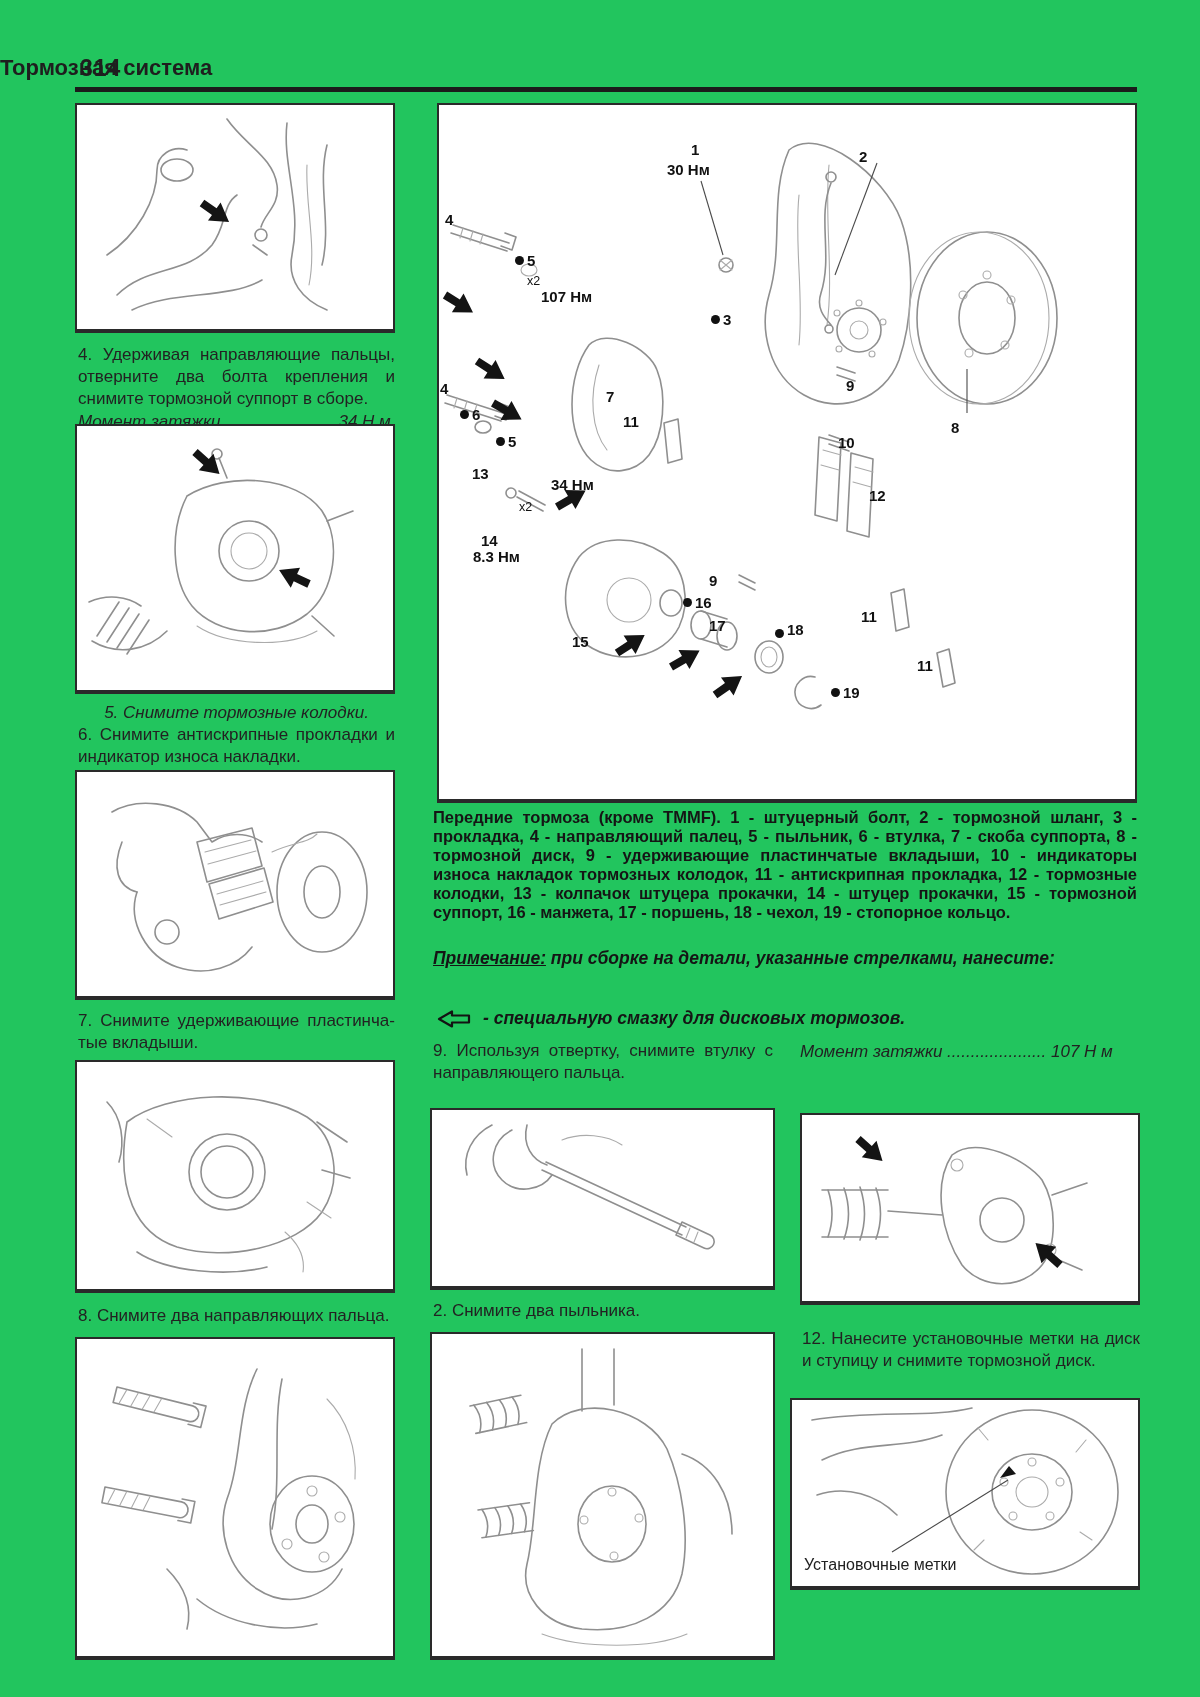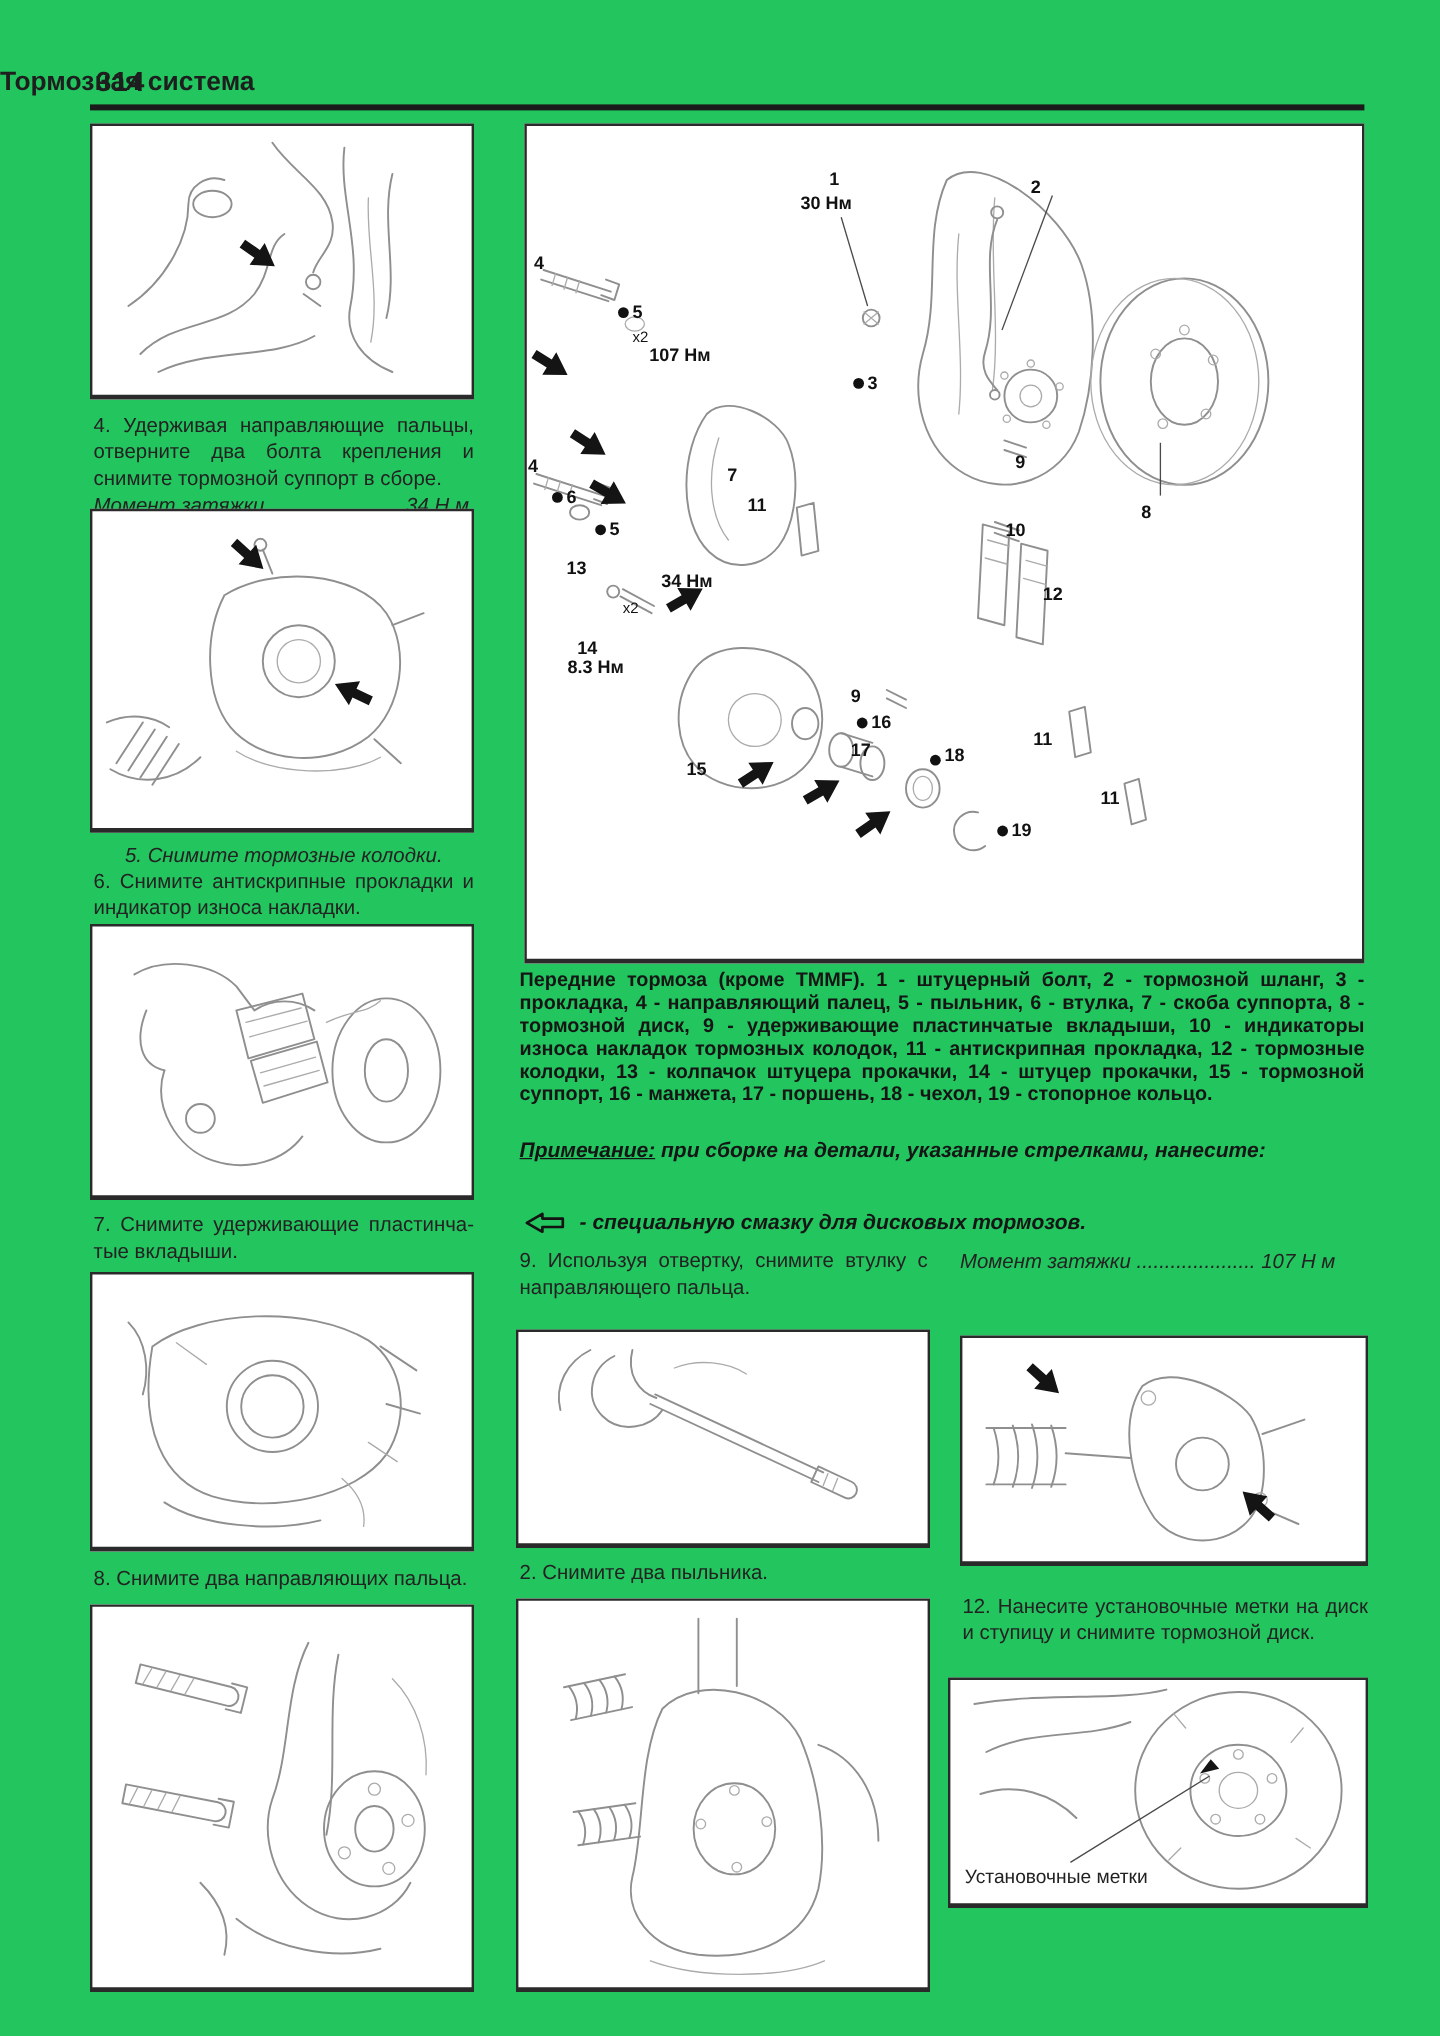--- a/index.html
+++ b/index.html
@@ -234,21 +234,21 @@
       <span class="callout" style="left: 407px; top: 272px;">9</span>
       <span class="callout" style="left: 399px; top: 329px;">10</span>
       <span class="callout" style="left: 410px; top: 382px; margin-left: 20px;">12</span>
       <span class="callout" style="left: 33px; top: 360px;">13</span>
       <span class="callout" style="left: 112px; top: 371px;">34 Нм</span>
       <span class="callout small" style="left: 80px; top: 395px;">x2</span>
       <span class="callout" style="left: 42px; top: 427px;">14</span>
       <span class="callout" style="left: 34px; top: 443px;">8.3 Нм</span>
       <span class="callout" style="left: 133px; top: 528px;">15</span>
       <span class="callout" style="left: 270px; top: 467px;">9</span>
-      <span class="callout" style="left: 244px; top: 489px; padding-left: 31px;"><i class="d"></i>16</span>
+      <span class="callout" style="left: 244px; top: 489px;"><i class="d"></i>16</span>
       <span class="callout" style="left: 270px; top: 512px;">17</span>
       <span class="callout" style="left: 336px; top: 516px; align-items: flex-end;"><i class="d"></i>18</span>
       <span class="callout" style="left: 422px; top: 503px;">11</span>
       <span class="callout" style="left: 392px; top: 579px;"><i class="d"></i>19</span>
       <span class="callout" style="left: 478px; top: 552px;">11</span>
       <span class="callout" style="left: 512px; top: 314px;">8</span>
     </div>
 
   <div class="plist" style="left:433px; top:808px; width:704px;">Передние тормоза (кроме TMMF). 1 - штуцерный болт, 2 - тормозной шланг, 3 - прокладка, 4 - направляющий палец, 5 - пыльник, 6 - втулка, 7 - скоба суппорта, 8 - тормозной диск, 9 - удерживающие пластинчатые вкладыши, 10 - индикаторы износа накладок тормозных колодок, 11 - антискрипная прокладка, 12 - тормозные колодки, 13 - колпачок штуцера прокачки, 14 - штуцер прокачки, 15 - тормозной суппорт, 16 - манжета, 17 - поршень, 18 - чехол, 19 - стопорное кольцо.</div>
 

